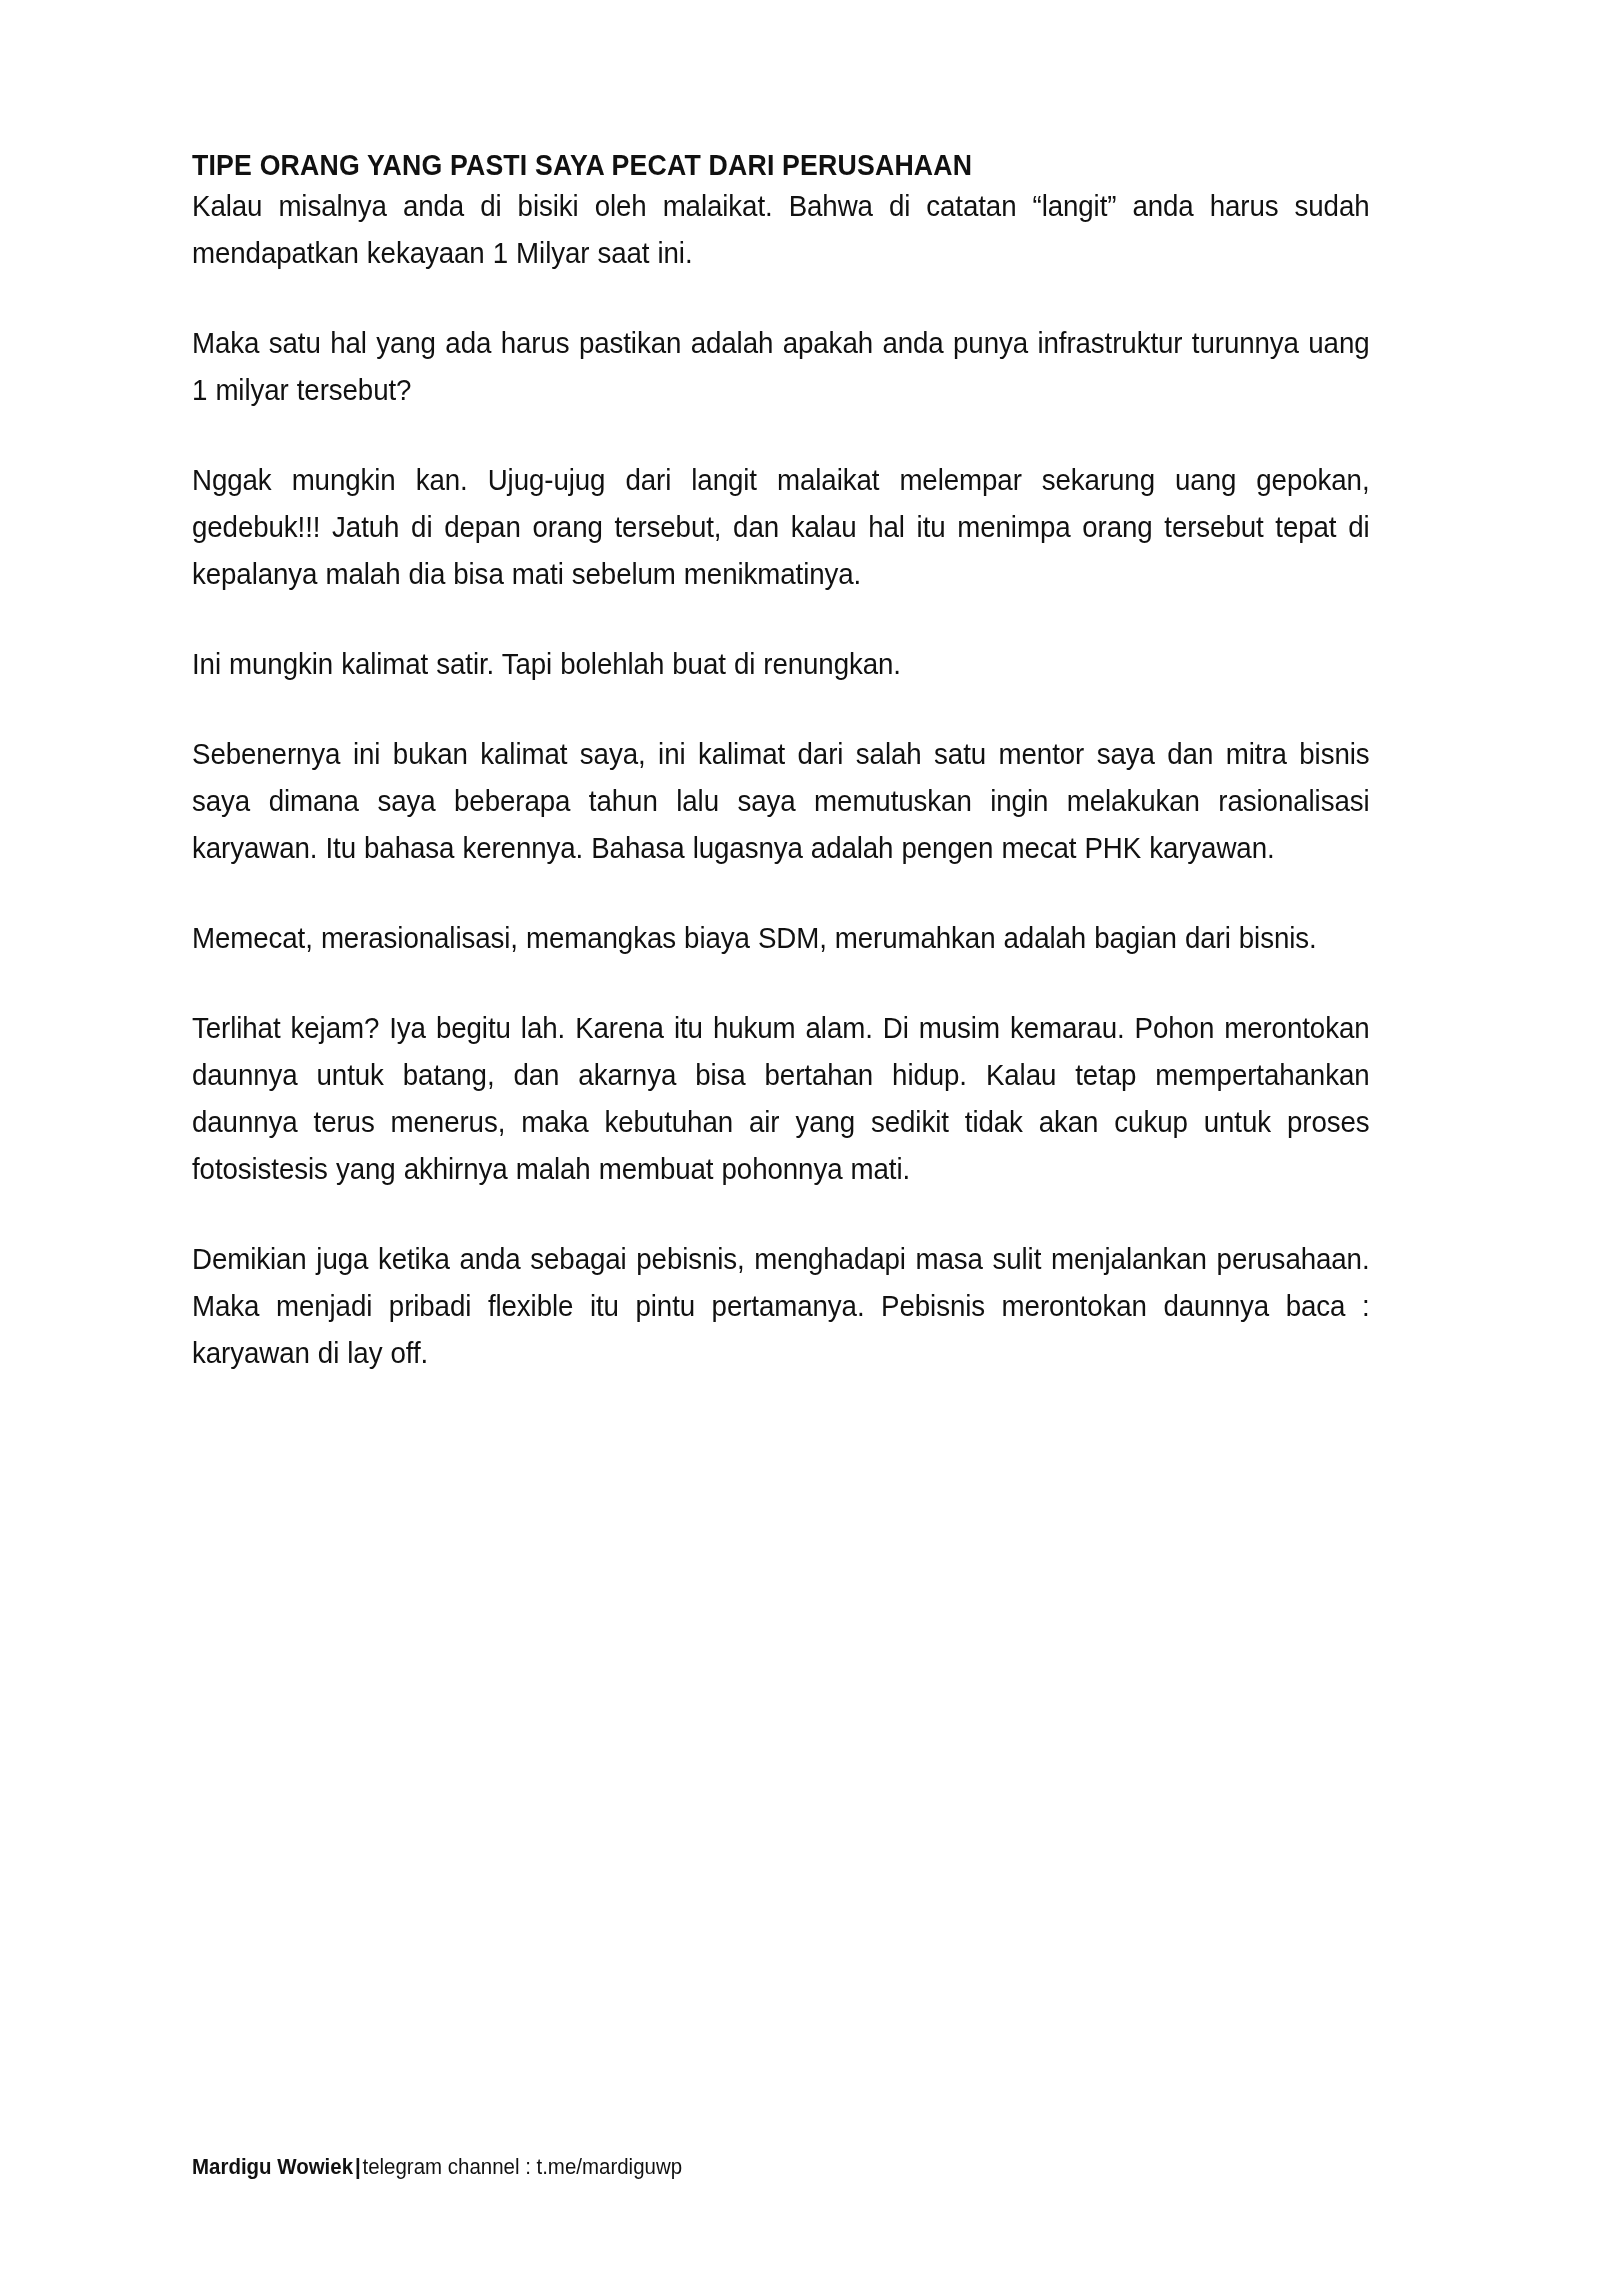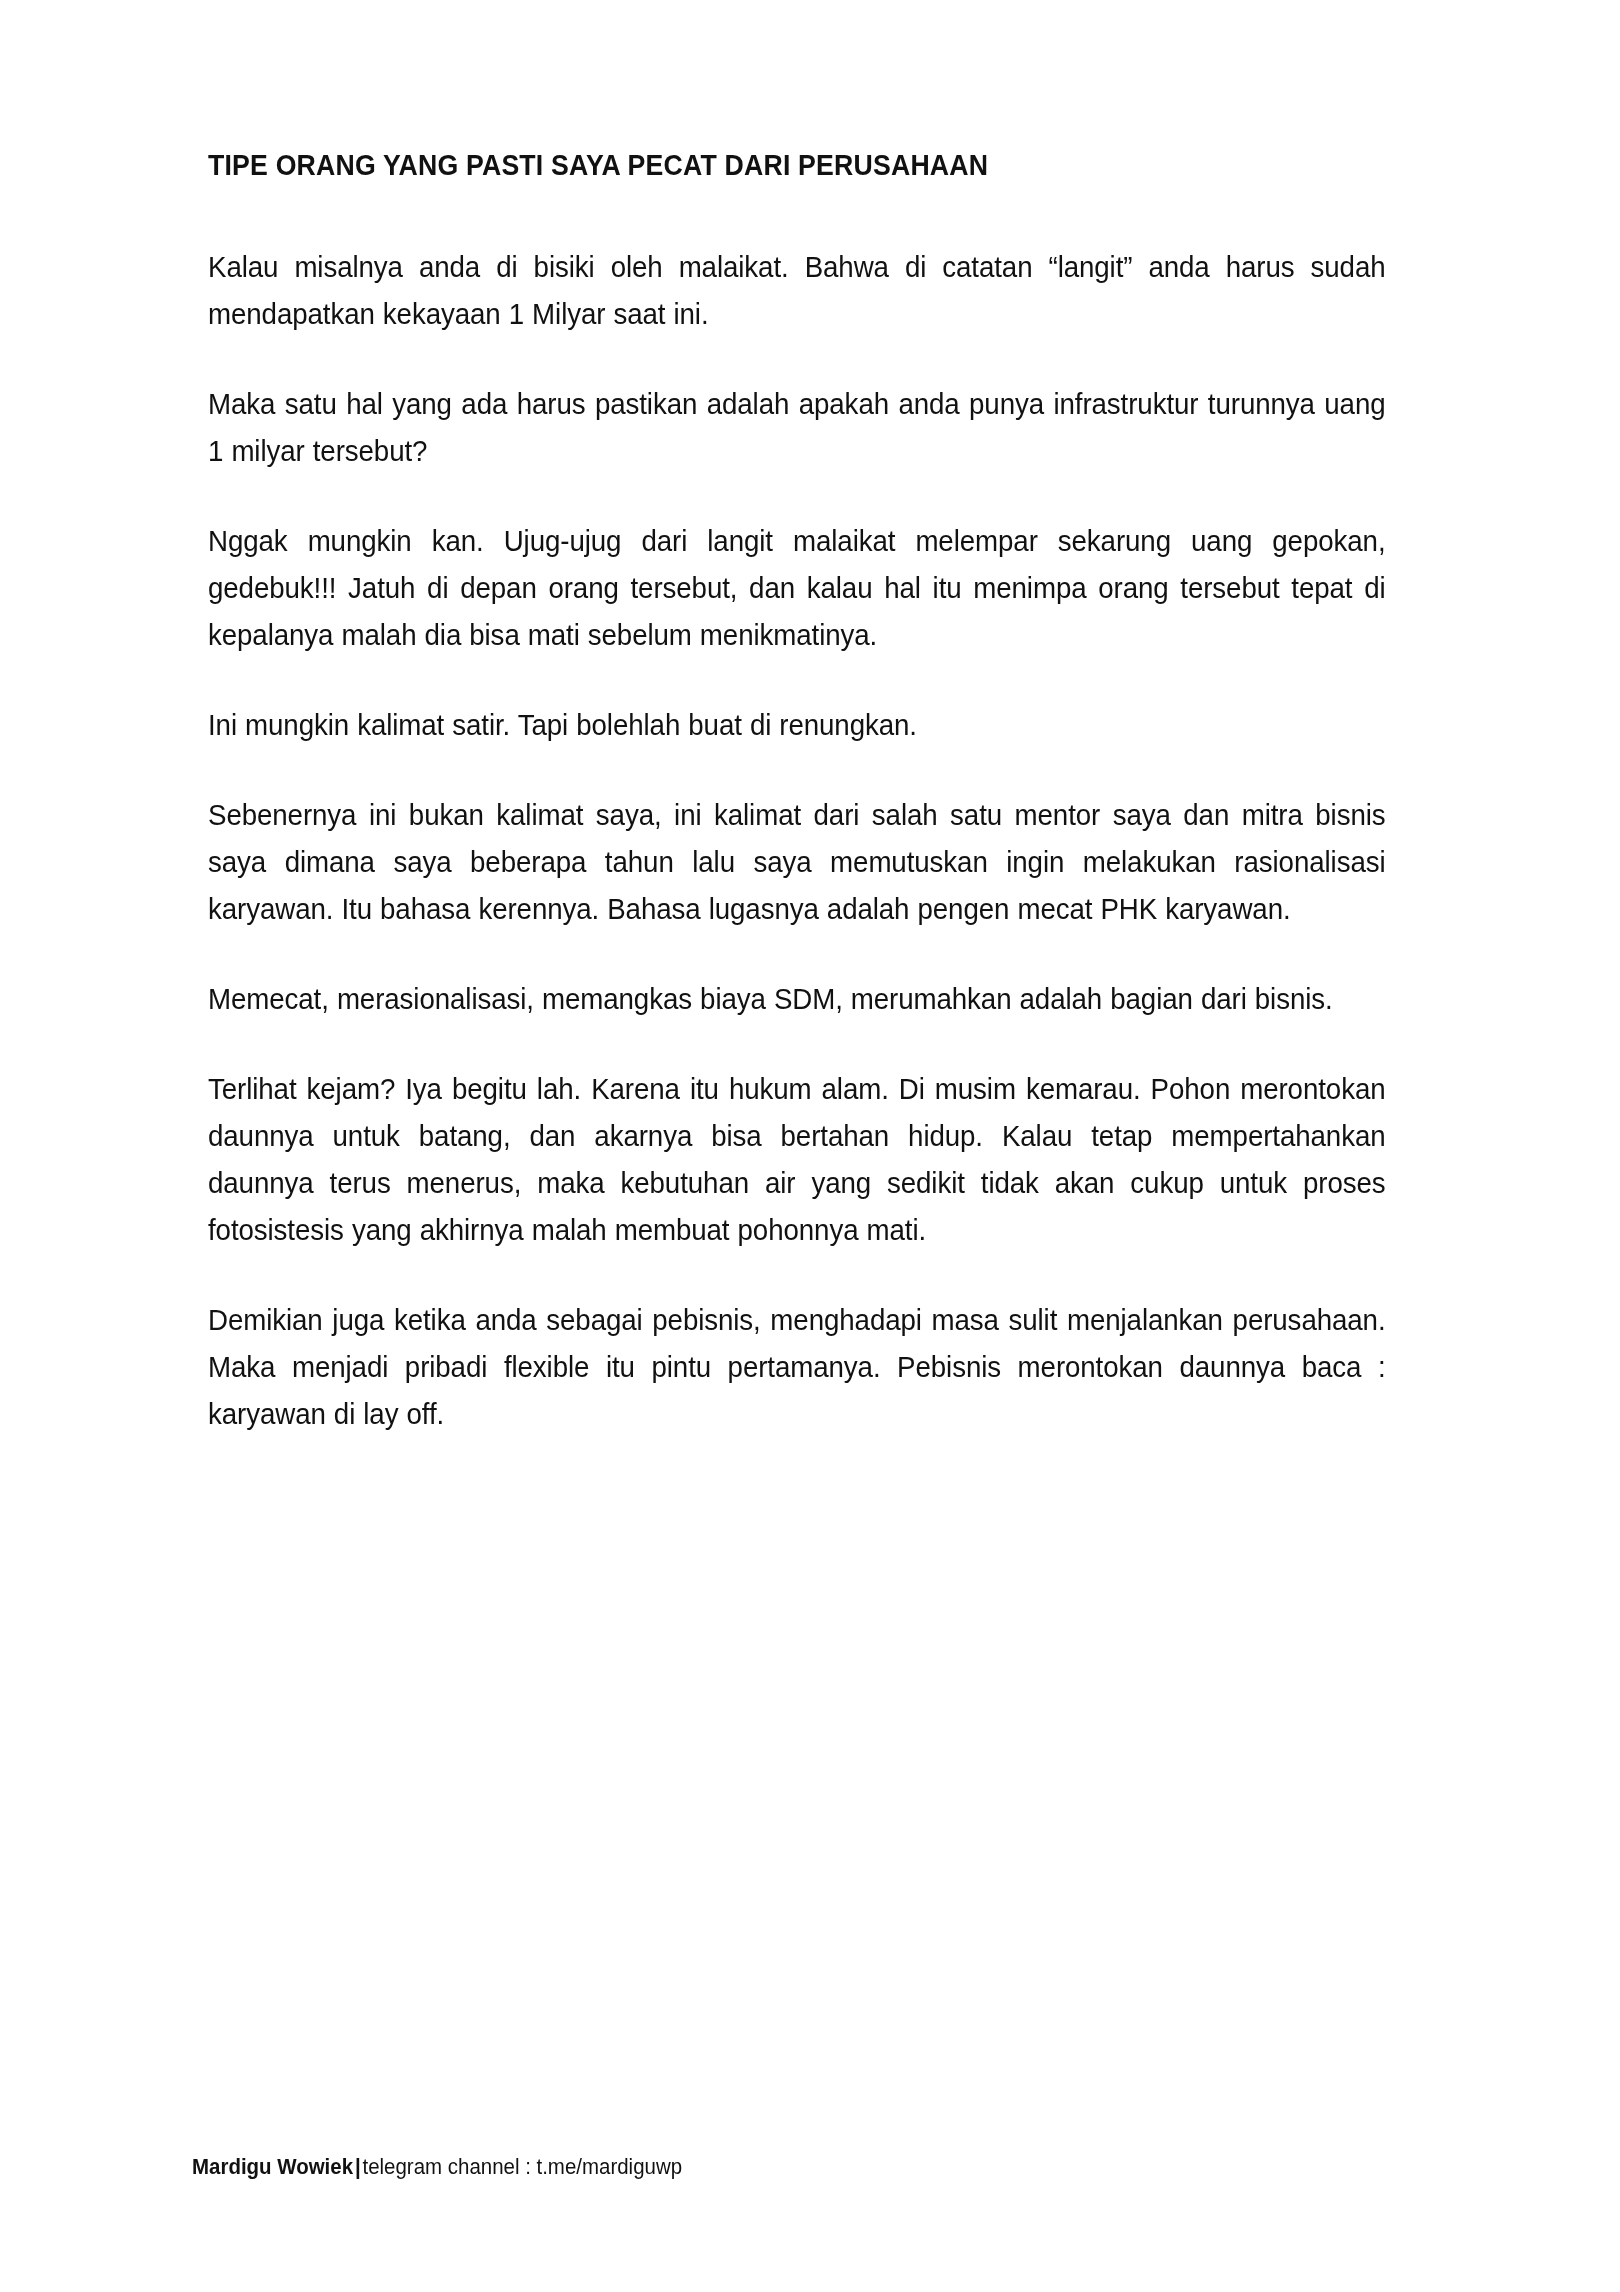--- a/index.html
+++ b/index.html
@@ -18,39 +18,38 @@
     overflow: hidden;
     box-sizing: border-box;
     font-family: "Liberation Sans", "DejaVu Sans", sans-serif;
     color: #000000;
     -webkit-font-smoothing: antialiased;
   }
 
   
   .content {
     position: absolute;
-    left: 208px;
+    left: 192px;
     top: 147px;
     width: 1233px;
   }
 
   .doc-title {
     margin: 0 0 0 0;
     font-size: 29px;
     line-height: 1.25;
     font-weight: 700;
     letter-spacing: 0.2px;
     transform: scaleX(0.92);
     transform-origin: left center;
     white-space: nowrap;
     color: #111111;
   }
 
   .body-block {
-    margin-top: 61px;
   }
 
   p.para {
     margin: 0 0 43px 0;
     font-size: 29px;
     line-height: 1.62;
     text-align: justify;
     text-justify: inter-word;
     font-weight: 400;
     color: #111111;

